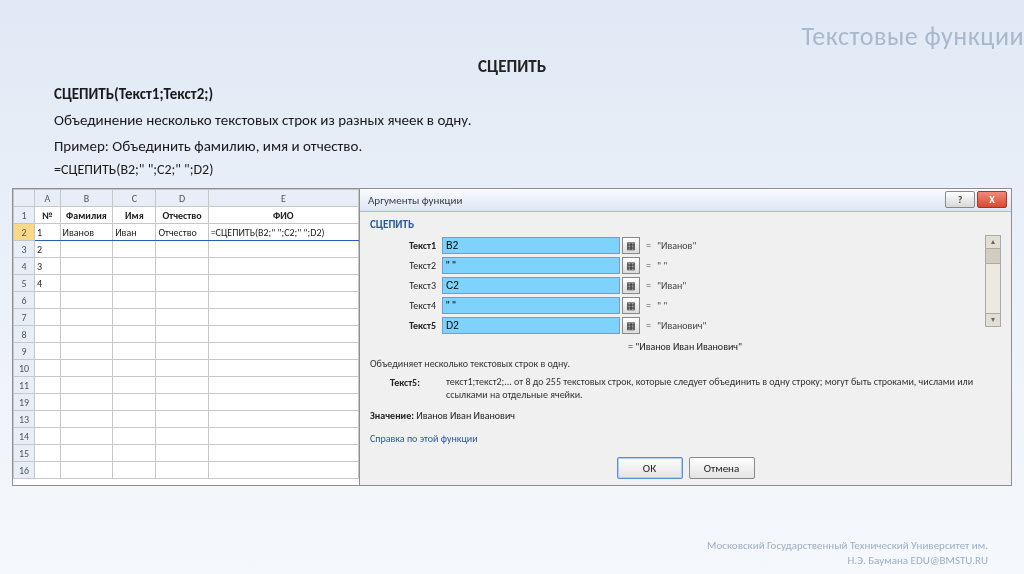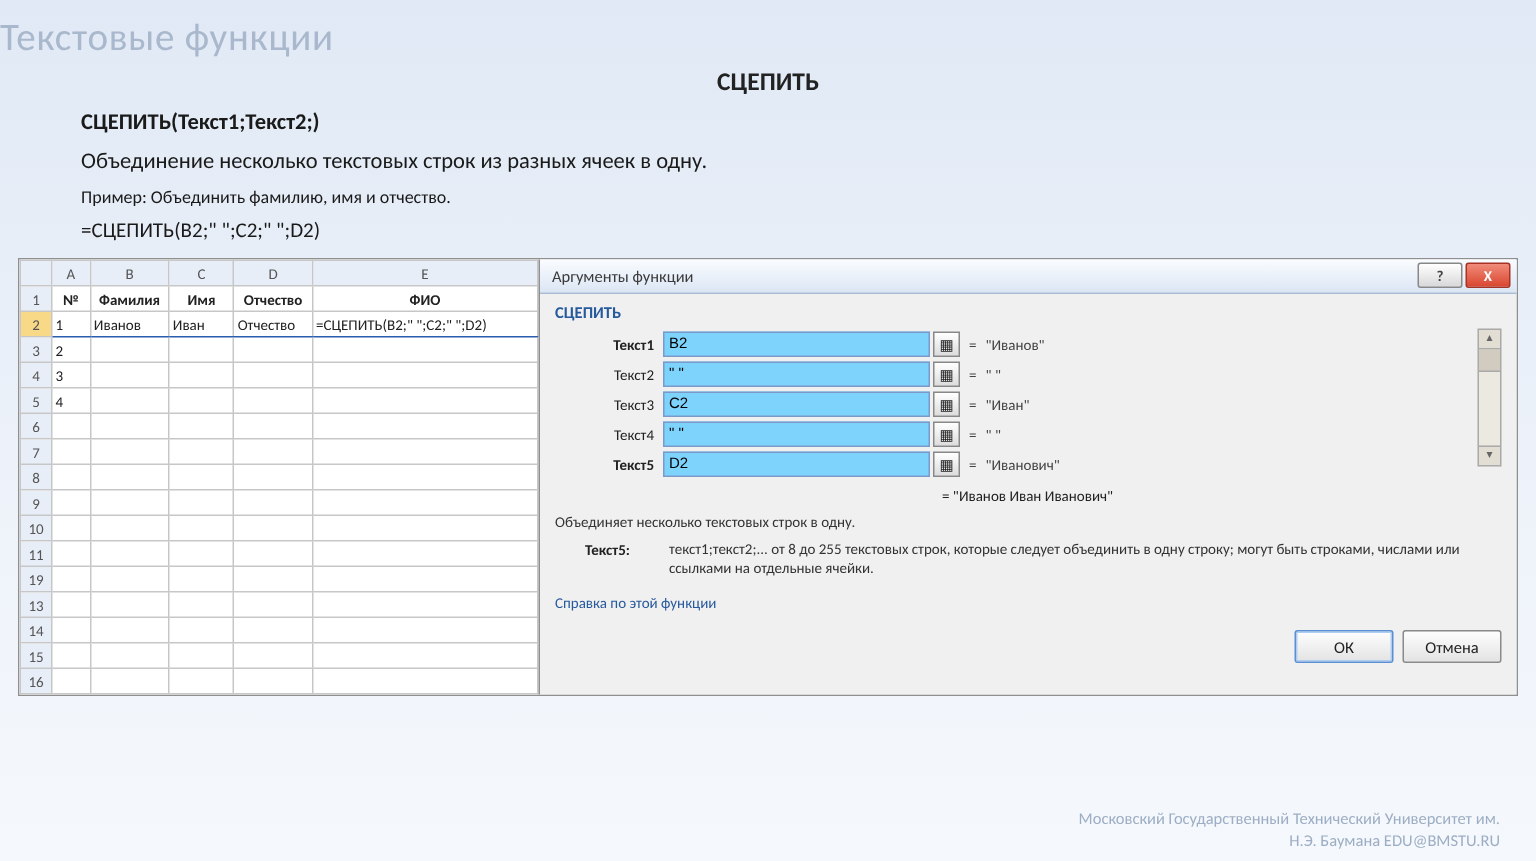--- a/index.html
+++ b/index.html
@@ -1,22 +1,22 @@
 <!DOCTYPE html>
 <html><head>
 <meta charset="utf-8">
 <style>
 html,body{margin:0;padding:0;font-family:Calibri,Arial,sans-serif;width:1024px;height:574px;background:linear-gradient(to bottom,#e0e9f5 0%,#eef3fa 60%,#f5f8fc 100%);overflow:hidden}
 .slide{position:relative;width:1024px;height:574px}
-.title{font-size:26px;color:#a9b8cc;text-align:left;padding-top:8px;letter-spacing:.5px}
+.title{font-size:26px;color:#a9b8cc;text-align:right;padding-top:20px;letter-spacing:.5px}
 .sub{font-size:17px;font-weight:700;color:#222;text-align:center;margin-top:4px}
 .body{padding:8px 54px 0 54px;color:#1a1a1a}
 .syntax{font-size:15px;font-weight:700;margin-bottom:8px}
 .desc{font-size:15px;margin-bottom:8px}
-.ex{font-size:12px;margin-bottom:6px}
+.ex{font-size:15px;margin-bottom:6px}
 .formula{font-size:14px;margin-bottom:10px}
 .panels{display:flex;gap:0;margin:0 12px;border:1px solid #8f8f8f}
 .sheet{background:#fff;width:346px;font-size:10px;color:#222}
 .sheet table{border-collapse:collapse;width:100%}
 .sheet th,.sheet td{border:1px solid #c7c7c7;height:16px;padding:0 2px;text-align:left;white-space:nowrap;overflow:hidden}
 .sheet th{background:#e8eef7;text-align:center;font-weight:400;color:#555}
 .sheet .rh{background:#e8eef7;text-align:center;width:18px;color:#555}
 .sheet .hdr{font-weight:700;text-align:center}
 .sheet .selrow th.rh{background:#f7d988}
 .sheet tr.selrow td{border-top:1.5px solid #2a5db0;border-bottom:1.5px solid #2a5db0}
@@ -38,24 +38,24 @@
 .scroll .thumb{width:100%;height:14px;background:#d2ccc0;border-bottom:1px solid #aaa}
 .scroll .arrowup,.scroll .arrowdn{height:12px;text-align:center;font-size:8px;color:#666;border-bottom:1px solid #aaa;background:#e2ded4}
 .scroll .arrowdn{border-bottom:none;border-top:1px solid #aaa;position:absolute;bottom:0;width:100%}
 .resrow{margin:6px 0 4px 258px}
 .hint{color:#333;margin:4px 0 6px 0}
 .detail{display:flex;margin:2px 0 8px 0}
 .detail .k{font-weight:700;width:70px;text-align:center;padding-right:6px}
 .detail .v{flex:1;color:#333;line-height:1.25}
 .valrow{margin:2px 0 8px 0}
 .link{color:#275a9c;margin-top:2px;display:inline-block}
-.btns{display:flex;gap:6px;justify-content:flex-end;padding:6px 10px}
+.btns{display:flex;gap:6px;justify-content:center;padding:6px 10px}
 .btn{min-width:64px;height:20px;border:1px solid #8a8a8a;border-radius:2px;background:linear-gradient(#fefefe,#e3e3e3);font-size:11px;display:flex;align-items:center;justify-content:center}
 .btn.ok{border-color:#5a8fd4;box-shadow:0 0 0 1px #aecdf2 inset}
-.footer{position:absolute;right:24px;bottom:6px;text-align:right;font-size:11px;color:#9daec4;line-height:1.3}
+.footer{position:absolute;right:36px;bottom:6px;text-align:right;font-size:11px;color:#9daec4;line-height:1.3}
 .colA{width:24px}.colB{width:50px}.colC{width:44px}.colD{width:50px}.colE{width:156px}
 </style>
 </head>
 <body>
 
 <div class="slide">
   <div class="title">Текстовые функции</div>
   <div class="sub">СЦЕПИТЬ</div>
   <div class="body">
     <div class="syntax">СЦЕПИТЬ(Текст1;Текст2;)</div>
@@ -260,20 +260,21 @@
             <div class="thumb"></div>
             <div class="arrowdn">▾</div>
           </div>
 
         <div class="resrow">= "Иванов Иван  Иванович"</div>
         <div class="hint">Объединяет несколько текстовых строк в одну.</div>
         <div class="detail">
           <div class="k">Текст5:</div>
           <div class="v">текст1;текст2;... от 8 до 255 текстовых строк, которые следует объединить в одну строку; могут быть строками, числами или ссылками на отдельные ячейки.</div>
         </div>
+        <div class="valrow"><b>Значение:</b>&nbsp;<span>Иванов Иван  Иванович</span></div>
         <a class="link">Справка по этой функции</a>
       </div>
       <div class="btns">
         <div class="btn ok">ОК</div>
         <div class="btn">Отмена</div>
       </div>
     </div>
   </div>
 
   <div class="footer">

